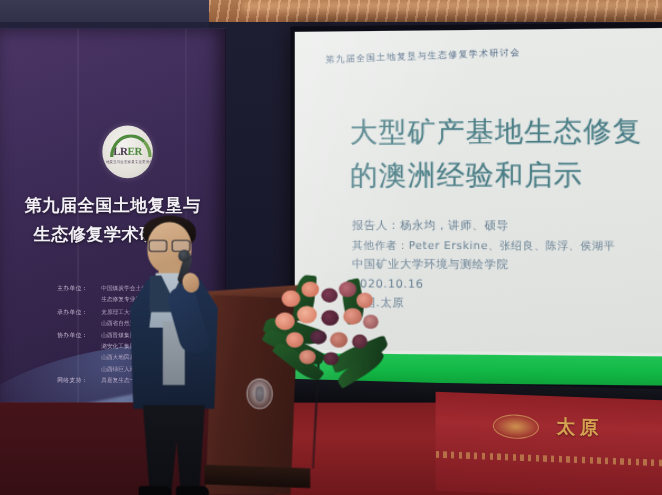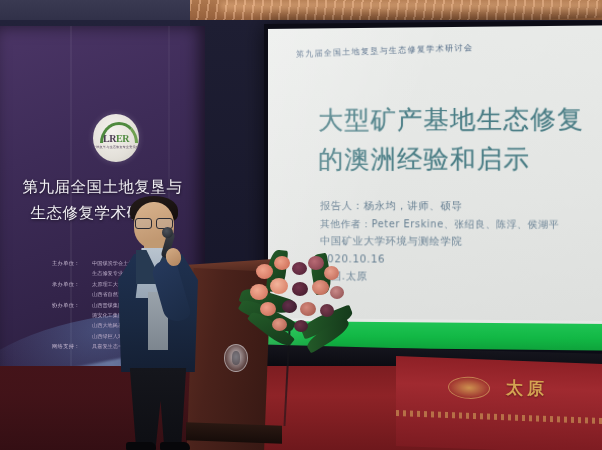--- a/index.html
+++ b/index.html
@@ -100,21 +100,21 @@
   }
   .logo-text .g{color:#4f8a3f;}
   .logo-sub{
     font-size:3.2px;color:#5b4a62;letter-spacing:.1px;margin-top:1px;white-space:nowrap;
   }
 
   .banner-title{
     position:absolute;left:0;top:148px;width:205px;
     text-align:center;color:#f2f0f5;
     font-family:"DejaVu Sans", sans-serif;
-    font-weight:normal;font-size:15.5px;letter-spacing:.5px;line-height:26px;
+    font-weight:bold;font-size:15.5px;letter-spacing:.5px;line-height:26px;
     text-shadow:0 1px 3px rgba(0,0,0,.6);
   }
   .banner-title .l2{display:block;}
 
   .sponsors{
     position:absolute;left:52px;top:232px;width:150px;
     color:#b9aac6;font-size:5.2px;line-height:10.4px;
     font-family:"DejaVu Sans", sans-serif;
   }
   .spon-row{display:flex;gap:6px;}

